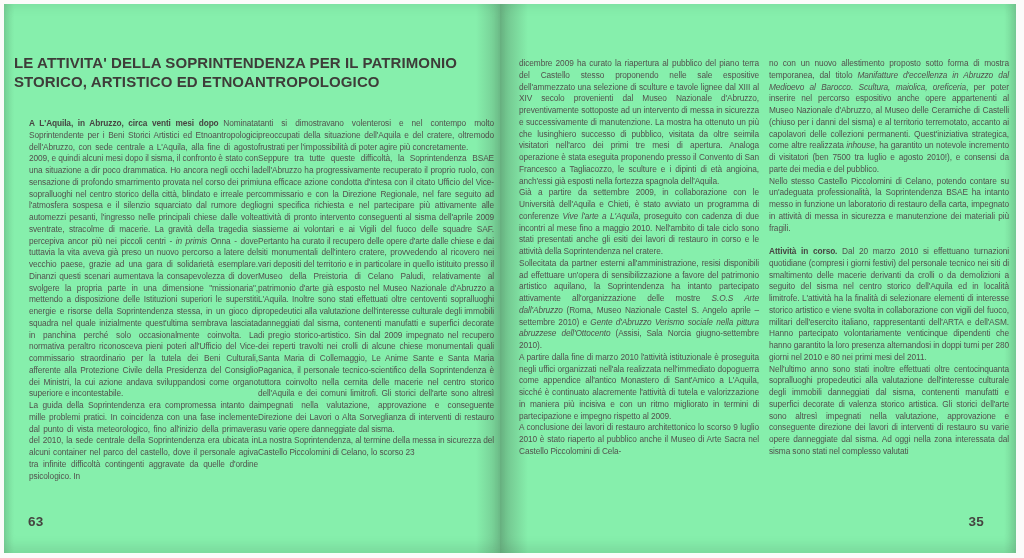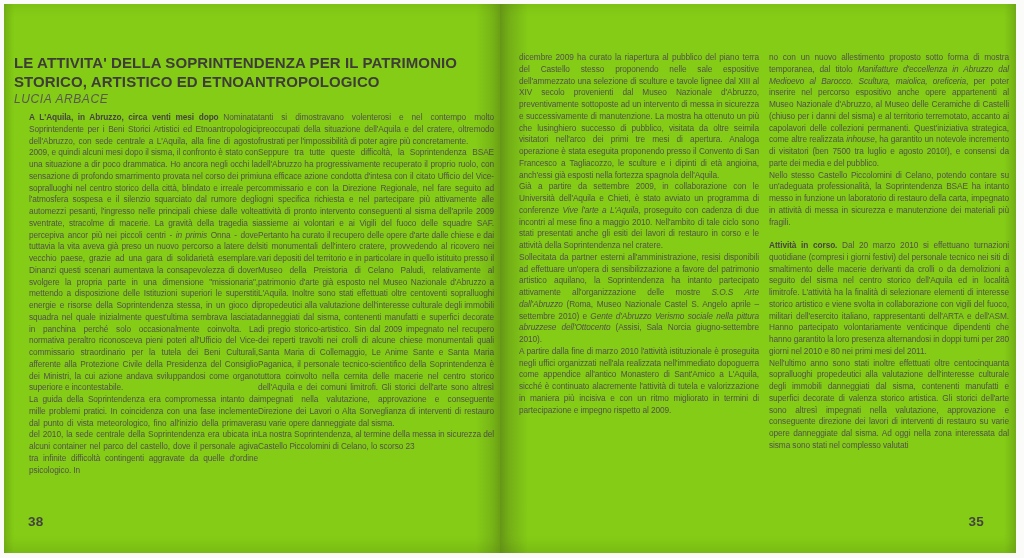--- a/index.html
+++ b/index.html
@@ -4,21 +4,21 @@
 <style>
   html,body{margin:0;padding:0;}
   body{
     width:1024px;height:558px;overflow:hidden;
     background:#fbfbfa;
     font-family:"Liberation Sans", sans-serif;
   }
   .spread{position:relative;width:1024px;height:558px;}
   .page{
     position:absolute;top:4px;height:549px;
-    background:#84cc16;
+    background:#86efac;
     box-shadow:inset 0 5px 10px rgba(0,0,0,0.05), inset 0 -7px 12px rgba(0,0,0,0.09);
   }
   .page-left{left:4px;width:496px;}
   .page-right{left:500px;width:516px;}
   
   .page-left::after{
     content:"";position:absolute;top:0;bottom:0;right:0;width:24px;pointer-events:none;
     background:linear-gradient(to right, rgba(40,35,30,0) 0%, rgba(40,35,30,0.20) 100%);
   }
   .page-left::before{
@@ -39,21 +39,21 @@
     color:#3e3c39;letter-spacing:0.1px;
   }
   .byline{
     position:absolute;left:10px;top:88px;width:300px;
     font-size:12px;font-style:italic;letter-spacing:0.6px;
     color:#5a5853;
   }
   .col{
     position:absolute;
     font-size:8.3px;line-height:11.75px;letter-spacing:-0.1px;
-    color:#53514d;text-align:justify;
+    color:#53514d;text-align:justify;margin-top:6px;
   }
   .col p{margin:0;padding:0;}
   .lp-col1{left:25px;top:108px;width:229px;}
   .lp-col2{left:254px;top:108px;width:236px;}
   .rp-col1{left:19px;top:48px;width:240px;}
   .rp-col2{left:269px;top:48px;width:240px;}
   .para-gap{margin-top:11.75px !important;}
   .run-b{font-weight:700;color:#474542;}
   .run-i{font-style:italic;}
   .page-num{
@@ -63,43 +63,43 @@
   .page-num-left{left:24px;}
   .page-num-right{right:32px;}
 </style>
 </head>
 <body>
 
 <div class="spread">
 
   <div class="page page-left">
     <div class="article-title">LE ATTIVITA' DELLA SOPRINTENDENZA PER IL PATRIMONIO STORICO, ARTISTICO ED ETNOANTROPOLOGICO</div>
-    <div class="byline">LUCIA ARBACE</div>
 
     <div class="col lp-col1">
       <p><span class="run-b">A L'Aquila, in Abruzzo, circa venti mesi dopo </span><span class="run-n">Nominata Soprintendente per i Beni Storici Artistici ed Etnoantropologici dell'Abruzzo, con sede centrale a L'Aquila, alla fine di agosto 2009, e quindi alcuni mesi dopo il sisma, il confronto è stato con una situazione a dir poco drammatica. Ho ancora negli occhi la sensazione di profondo smarrimento provata nel corso dei primi sopralluoghi nel centro storico della città, blindato e irreale per l'atmosfera sospesa e il silenzio squarciato dal rumore degli automezzi pesanti, l'ingresso nelle principali chiese dalle volte sventrate, stracolme di macerie. La gravità della tragedia si percepiva ancor più nei piccoli centri - </span><span class="run-i">in primis</span><span class="run-n"> Onna - dove tuttavia la vita aveva già preso un nuovo percorso a latere del vecchio paese, grazie ad una gara di solidarietà esemplare. Dinanzi questi scenari aumentava la consapevolezza di dover svolgere la propria parte in una dimensione "missionaria", mettendo a disposizione delle Istituzioni superiori le superstiti energie e risorse della Soprintendenza stessa, in un gioco di squadra nel quale inizialmente quest'ultima sembrava lasciata in panchina perché solo occasionalmente coinvolta. La normativa peraltro riconosceva pieni poteri all'Ufficio del Vice-commissario straordinario per la tutela dei Beni Culturali, afferente alla Protezione Civile della Presidenza del Consiglio dei Ministri, la cui azione andava sviluppandosi come organo superiore e incontestabile.</span></p>
       <p><span class="run-n">La guida della Soprintendenza era compromessa intanto da mille problemi pratici. In coincidenza con una fase inclemente dal punto di vista meteorologico, fino all'inizio della primavera del 2010, la sede centrale della Soprintendenza era ubicata in alcuni container nel parco del castello, dove il personale agiva tra infinite difficoltà contingenti aggravate da quelle d'ordine psicologico. In</span></p>
     </div>
 
     <div class="col lp-col2">
       <p><span class="run-n">tanti si dimostravano volenterosi e nel contempo molto preoccupati della situazione dell'Aquila e del cratere, oltremodo frustrati per l'impossibilità di poter agire più concretamente.</span></p>
       <p><span class="run-n">Seppure tra tutte queste difficoltà, la Soprintendenza BSAE dell'Abruzzo ha progressivamente recuperato il proprio ruolo, con una efficace azione condotta d'intesa con il citato Ufficio del Vice-commissario e con la Direzione Regionale, nel fare seguito ad ogni specifica richiesta e nel partecipare più attivamente alle attività di pronto intervento conseguenti al sisma dell'aprile 2009 assieme ai volontari e ai Vigili del fuoco delle squadre SAF. Pertanto ha curato il recupero delle opere d'arte dalle chiese e dai siti monumentali dell'intero cratere, provvedendo al ricovero nei vari depositi del territorio e in particolare in quello istituito presso il Museo della Preistoria di Celano Paludi, relativamente al patrimonio d'arte già esposto nel Museo Nazionale d'Abruzzo a L'Aquila. Inoltre sono stati effettuati oltre centoventi sopralluoghi propedeutici alla valutazione dell'interesse culturale degli immobili danneggiati dal sisma, contenenti manufatti e superfici decorate di pregio storico-artistico. Sin dal 2009 impegnato nel recupero dei reperti travolti nei crolli di alcune chiese monumentali quali Santa Maria di Collemaggio, Le Anime Sante e Santa Maria Paganica, il personale tecnico-scientifico della Soprintendenza è tuttora coinvolto nella cernita delle macerie nel centro storico dell'Aquila e dei comuni limitrofi. Gli storici dell'arte sono altresì impegnati nella valutazione, approvazione e conseguente Direzione dei Lavori o Alta Sorveglianza di interventi di restauro su varie opere danneggiate dal sisma.</span></p>
       <p><span class="run-n">La nostra Soprintendenza, al termine della messa in sicurezza del Castello Piccolomini di Celano, lo scorso 23</span></p>
     </div>
 
-    <div class="page-num page-num-left">38</div>
+    <div class="page-num page-num-left">63</div>
   </div>
 
   <div class="page page-right">
 
     <div class="col rp-col1">
       <p><span class="run-n">dicembre 2009 ha curato la riapertura al pubblico del piano terra del Castello stesso proponendo nelle sale espositive dell'ammezzato una selezione di sculture e tavole lignee dal XIII al XIV secolo provenienti dal Museo Nazionale d'Abruzzo, preventivamente sottoposte ad un intervento di messa in sicurezza e successivamente di manutenzione. La mostra ha ottenuto un più che lusinghiero successo di pubblico, visitata da oltre seimila visitatori nell'arco dei primi tre mesi di apertura. Analoga operazione è stata eseguita proponendo presso il Convento di San Francesco a Tagliacozzo, le sculture e i dipinti di età angioina, anch'essi già esposti nella fortezza spagnola dell'Aquila.</span></p>
       <p><span class="run-n">Già a partire da settembre 2009, in collaborazione con le Università dell'Aquila e Chieti, è stato avviato un programma di conferenze </span><span class="run-i">Vive l'arte a L'Aquila</span><span class="run-n">, proseguito con cadenza di due incontri al mese fino a maggio 2010. Nell'ambito di tale ciclo sono stati presentati anche gli esiti dei lavori di restauro in corso e le attività della Soprintendenza nel cratere.</span></p>
       <p><span class="run-n">Sollecitata da partner esterni all'amministrazione, resisi disponibili ad effettuare un'opera di sensibilizzazione a favore del patrimonio artistico aquilano, la Soprintendenza ha intanto partecipato attivamente all'organizzazione delle mostre </span><span class="run-i">S.O.S Arte dall'Abruzzo</span><span class="run-n"> (Roma, Museo Nazionale Castel S. Angelo aprile – settembre 2010) e </span><span class="run-i">Gente d'Abruzzo Verismo sociale nella pittura abruzzese dell'Ottocento</span><span class="run-n"> (Assisi, Sala Norcia giugno-settembre 2010).</span></p>
       <p><span class="run-n">A partire dalla fine di marzo 2010 l'attività istituzionale è proseguita negli uffici organizzati nell'ala realizzata nell'immediato dopoguerra come appendice all'antico Monastero di Sant'Amico a L'Aquila, sicché è continuato alacremente l'attività di tutela e valorizzazione in maniera più incisiva e con un ritmo migliorato in termini di partecipazione e impegno rispetto al 2009.</span></p>
+      <p><span class="run-n">A conclusione dei lavori di restauro architettonico lo scorso 9 luglio 2010 è stato riaperto al pubblico anche il Museo di Arte Sacra nel Castello Piccolomini di Cela-</span></p>
     </div>
 
     <div class="col rp-col2">
       <p><span class="run-n">no con un nuovo allestimento proposto sotto forma di mostra temporanea, dal titolo </span><span class="run-i">Manifatture d'eccellenza in Abruzzo dal Medioevo al Barocco. Scultura, maiolica, oreficeria</span><span class="run-n">, per poter inserire nel percorso espositivo anche opere appartenenti al Museo Nazionale d'Abruzzo, al Museo delle Ceramiche di Castelli (chiuso per i danni del sisma) e al territorio terremotato, accanto ai capolavori delle collezioni permanenti. Quest'iniziativa strategica, come altre realizzata </span><span class="run-i">inhouse</span><span class="run-n">, ha garantito un notevole incremento di visitatori (ben 7500 tra luglio e agosto 2010!), e consensi da parte dei media e del pubblico.</span></p>
       <p><span class="run-n">Nello stesso Castello Piccolomini di Celano, potendo contare su un'adeguata professionalità, la Soprintendenza BSAE ha intanto messo in funzione un laboratorio di restauro della carta, impegnato in attività di messa in sicurezza e manutenzione dei materiali più fragili.</span></p>
       <p class="para-gap"><span class="run-b">Attività in corso. </span><span class="run-n">Dal 20 marzo 2010 si effettuano turnazioni quotidiane (compresi i giorni festivi) del personale tecnico nei siti di smaltimento delle macerie derivanti da crolli o da demolizioni a seguito del sisma nel centro storico dell'Aquila ed in località limitrofe. L'attività ha la finalità di selezionare elementi di interesse storico artistico e viene svolta in collaborazione con vigili del fuoco, militari dell'esercito italiano, rappresentanti dell'ARTA e dell'ASM. Hanno partecipato volontariamente venticinque dipendenti che hanno garantito la loro presenza alternandosi in doppi turni per 280 giorni nel 2010 e 80 nei primi mesi del 2011.</span></p>
       <p><span class="run-n">Nell'ultimo anno sono stati inoltre effettuati oltre centocinquanta sopralluoghi propedeutici alla valutazione dell'interesse culturale degli immobili danneggiati dal sisma, contenenti manufatti e superfici decorate di valenza storico artistica. Gli storici dell'arte sono altresì impegnati nella valutazione, approvazione e conseguente direzione dei lavori di interventi di restauro su varie opere danneggiate dal sisma. Ad oggi nella zona interessata dal sisma sono stati nel complesso valutati</span></p>
     </div>
 
     <div class="page-num page-num-right">35</div>

